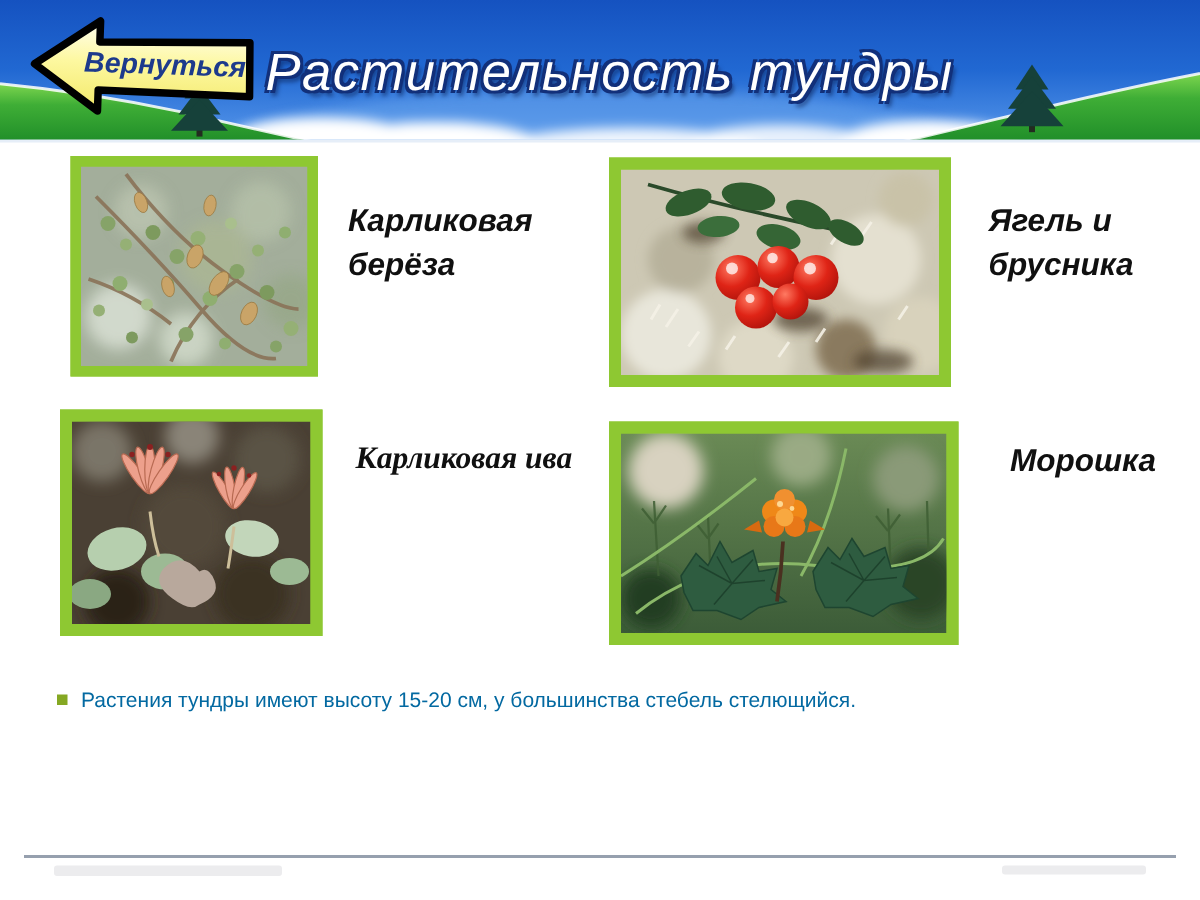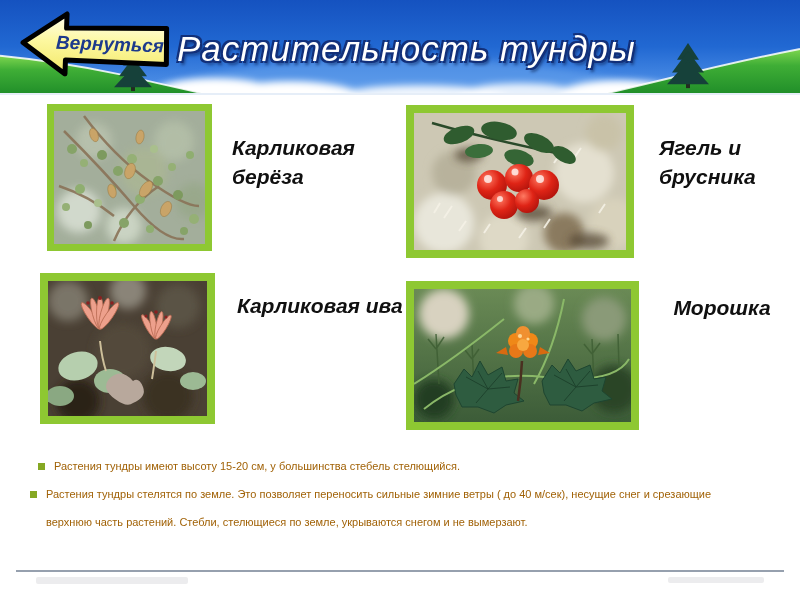--- a/index.html
+++ b/index.html
@@ -23,26 +23,26 @@
   .fig svg { display:block; width:100%; height:100%; }
   .fig1 { left:47px;  top:104px; width:165px; height:147px; border:7px solid #8ec832; }
   .fig2 { left:406px; top:105px; width:228px; height:153px; border:8px solid #8ec832; }
   .fig3 { left:40px;  top:273px; width:175px; height:151px; border:8px solid #8ec832; }
   .fig4 { left:406px; top:281px; width:233px; height:149px; border:8px solid #8ec832; z-index:3; }
 
   .lbl { position:absolute; font-weight:bold; font-style:italic; color:#101010;
          font-size:21px; line-height:29px; }
   .lbl1 { left:232px; top:133px; width:150px; }
   .lbl2 { left:659px; top:133px; width:112px; }
-  .lbl3 { left:237px; top:291px; width:210px; white-space:nowrap; z-index:2; }
+  .lbl3 { left:237px; top:291px; width:210px; white-space:nowrap; z-index:2;font-family:Liberation Serif, serif; }
   .lbl4 { left:657px; top:293px; width:130px;text-align:center; }
 
   
-  .bullets { position:absolute; left:30px; top:452px; width:706px; font-size:11px;
-             line-height:28px; color:#a16207; }
+  .bullets { position:absolute; left:30px; top:452px; width:706px; font-size:14px;
+             line-height:28px; color:#0369a1; }
   .bullet-item { position:relative; padding-left:16px; }
   .bullet-item .marker { position:absolute; left:0; top:11px; width:7px; height:7px; background:#85a823; }
   .bullet-item-1 { padding-left:24px; }
   .bullet-item-1 .marker { left:8px; }
 
   
   .footer-line { position:absolute; left:16px; top:570px; width:768px; height:2px; background:#96a0ae; }
   .wm { position:absolute; background:#ececee; border-radius:2px; }
   .wm-left  { left:36px;  top:577px; width:152px; height:7px; }
   .wm-right { left:668px; top:577px; width:96px;  height:6px; }
@@ -330,23 +330,19 @@
   <div class="lbl lbl1">Карликовая берёза</div>
   <div class="lbl lbl2">Ягель и брусника</div>
   <div class="lbl lbl3">Карликовая ива</div>
   <div class="lbl lbl4">Морошка</div>
 
   <div class="bullets">
     <div class="bullet-item bullet-item-1">
       <span class="marker"></span>
       <span>Растения тундры имеют высоту 15-20 см, у большинства стебель стелющийся.</span>
     </div>
-    <div class="bullet-item">
-      <span class="marker"></span>
-      <span>Растения тундры стелятся по земле. Это позволяет переносить сильные зимние ветры ( до 40 м/сек), несущие снег и срезающие верхнюю часть растений. Стебли, стелющиеся по земле, укрываются снегом и не вымерзают.</span>
-    </div>
   </div>
 
   <div class="footer-line"></div>
   <div class="wm wm-left"></div>
   <div class="wm wm-right"></div>
 
 </div>
 
 </body></html>

